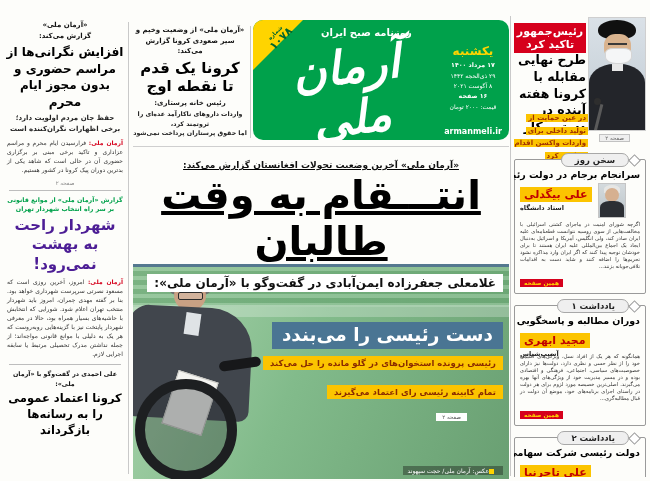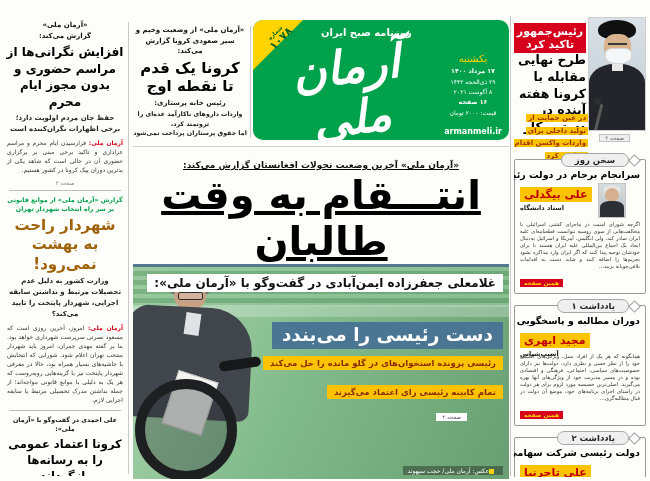--- a/index.html
+++ b/index.html
@@ -11,40 +11,40 @@
   
   .col-left{position:absolute;left:6px;top:20px;width:118px;height:456px;overflow:hidden;text-align:center;}
   .k7{font-size:7px;font-weight:bold;color:#111;line-height:1.5;}
   .h-a{font-size:12px;font-weight:bold;line-height:1.38;margin:3px 0 3px;color:#000;}
   .sub7{font-size:7px;font-weight:bold;line-height:1.55;color:#222;}
   .body-sm{font-size:6px;line-height:1.5;text-align:justify;color:#333;margin-top:3px;padding:0 1px;}
   .lead-red{color:#d6001c;font-weight:bold;}
   .page-ref{font-size:5.5px;color:#888;margin:3px 0 1px;}
   .divider{border:none;border-top:1px solid #bdbdbd;margin:4px 3px;}
   .kicker-green{color:#00a14b;font-size:6.3px;font-weight:bold;line-height:1.5;}
-  .h-b{font-size:15px;font-weight:bold;line-height:1.3;margin:2px 0;color:#a16207;}
+  .h-b{font-size:15px;font-weight:bold;line-height:1.3;margin:2px 0;color:#4c1d95;}
   .h-c{font-size:11.5px;font-weight:bold;line-height:1.4;margin:2px 0;color:#000;}
   .k63{font-size:6.3px;font-weight:bold;color:#111;line-height:1.5;}
 
   
   .col2{position:absolute;left:133px;top:25px;width:114px;height:116px;overflow:hidden;text-align:center;}
   .h-col2{font-size:15px;font-weight:bold;line-height:1.25;margin:2px 0;color:#000;}
 
   
   .masthead{position:absolute;left:253px;top:20px;width:256px;height:120px;background:#00a14b;
             border-radius:10px;overflow:hidden;}
   .tri{position:absolute;left:0;top:0;width:0;height:0;border-top:50px solid #ffd400;border-right:50px solid transparent;}
   .issue-text{position:absolute;left:0;top:8px;width:52px;text-align:center;transform:rotate(-45deg);color:#00662f;}
   .issue-word{display:block;font-size:5.5px;font-weight:bold;}
   .issue-num{display:block;font-size:11px;font-weight:bold;line-height:1;}
   .tagline{position:absolute;left:68px;top:7px;font-size:10px;font-weight:bold;color:#fff;}
   .logo{position:absolute;left:2px;top:22px;width:188px;text-align:center;font-size:46px;font-weight:bold;
         color:#fff;transform:rotate(-7deg);font-style:italic;line-height:1.1;}
   .dateblock{position:absolute;right:6px;top:22px;width:60px;text-align:center;color:#fff;}
-  .d-weekday{font-size:10px;font-weight:normal;color:#ffd400;line-height:1.5;margin-top:9px;}
+  .d-weekday{font-size:12px;font-weight:bold;color:#ffd400;line-height:1.5;}
   .d-line{font-size:6px;line-height:1.7;}
   .d-line-b{font-size:6.3px;font-weight:bold;line-height:1.7;}
   .website{position:absolute;right:4px;bottom:4px;width:64px;text-align:center;font-size:8px;font-weight:bold;
            color:#fff;direction:ltr;}
 
   
   .main-story{position:absolute;left:133px;top:160px;width:376px;text-align:center;text-decoration:underline;}
   .ms-kicker{font-size:9px;font-weight:bold;color:#111;}
   .ms-headline{font-size:40px;font-weight:bold;line-height:1.15;margin:2px 0 4px;color:#000;}
   .ms-bullet{font-size:10px;font-weight:bold;color:#000;margin-top:2px;}
@@ -144,21 +144,20 @@
       <h2 class="h-a">افزایش نگرانی‌ها از مراسم حضوری و بدون مجوز ایام محرم</h2>
       <div class="sub7">حفظ جان مردم اولویت دارد؛</div>
       <div class="sub7">برخی اظهارات نگران‌کننده است</div>
       <p class="body-sm"><span class="lead-red">آرمان ملی:</span> <span>فرارسیدن ایام محرم و مراسم عزاداری و تاکید برخی مبنی بر برگزاری حضوری آن در حالی است که شاهد یکی از بدترین دوران پیک کرونا در کشور هستیم.</span></p>
       <div class="page-ref">صفحه ۲</div>
     </section>
     <hr class="divider">
     <section>
       <div class="kicker-green">گزارش «آرمان ملی» از موانع قانونی بر سر راه انتخاب شهردار تهران</div>
       <h2 class="h-b">شهردار راحت به بهشت نمی‌رود!</h2>
-      <div class="sub7">وزارت کشور به دلیل عدم تحصیلات مرتبط و نداشتن سابقه اجرایی، شهردار پایتخت را تایید می‌کند؟</div>
       <p class="body-sm"><span class="lead-red">آرمان ملی:</span> <span>امروز، آخرین روزی است که مسعود نصرتی سرپرست شهرداری خواهد بود. بنا بر گفته مهدی چمران، امروز باید شهردار منتخب تهران اعلام شود. شورایی که انتخابش با حاشیه‌های بسیار همراه بود، حالا در معرفی شهردار پایتخت نیز با گزینه‌هایی روبه‌روست که هر یک به دلیلی با موانع قانونی مواجه‌اند؛ از جمله نداشتن مدرک تحصیلی مرتبط یا سابقه اجرایی لازم.</span></p>
     </section>
     <hr class="divider">
     <section>
       <div class="k63">علی احمدی در گفت‌وگو با «آرمان ملی»:</div>
       <h2 class="h-c">کرونا اعتماد عمومی را به رسانه‌ها بازگرداند</h2>
 
     </section>
 
   </aside>

